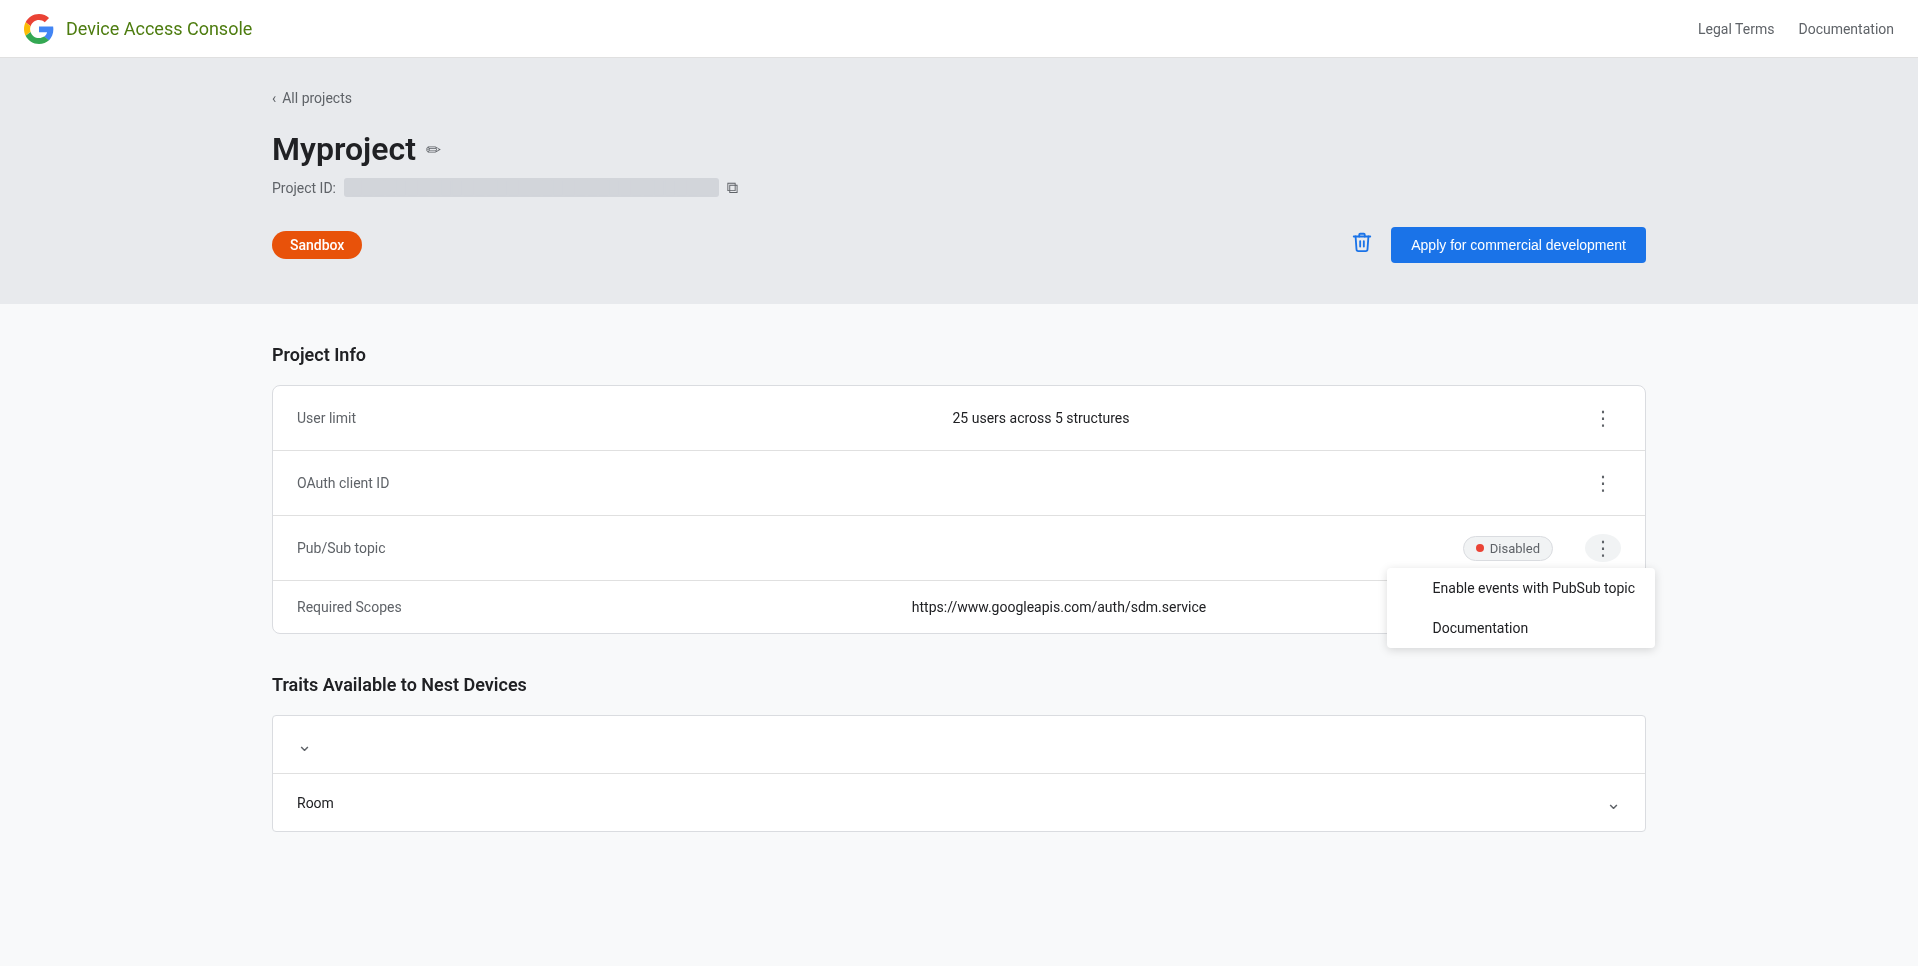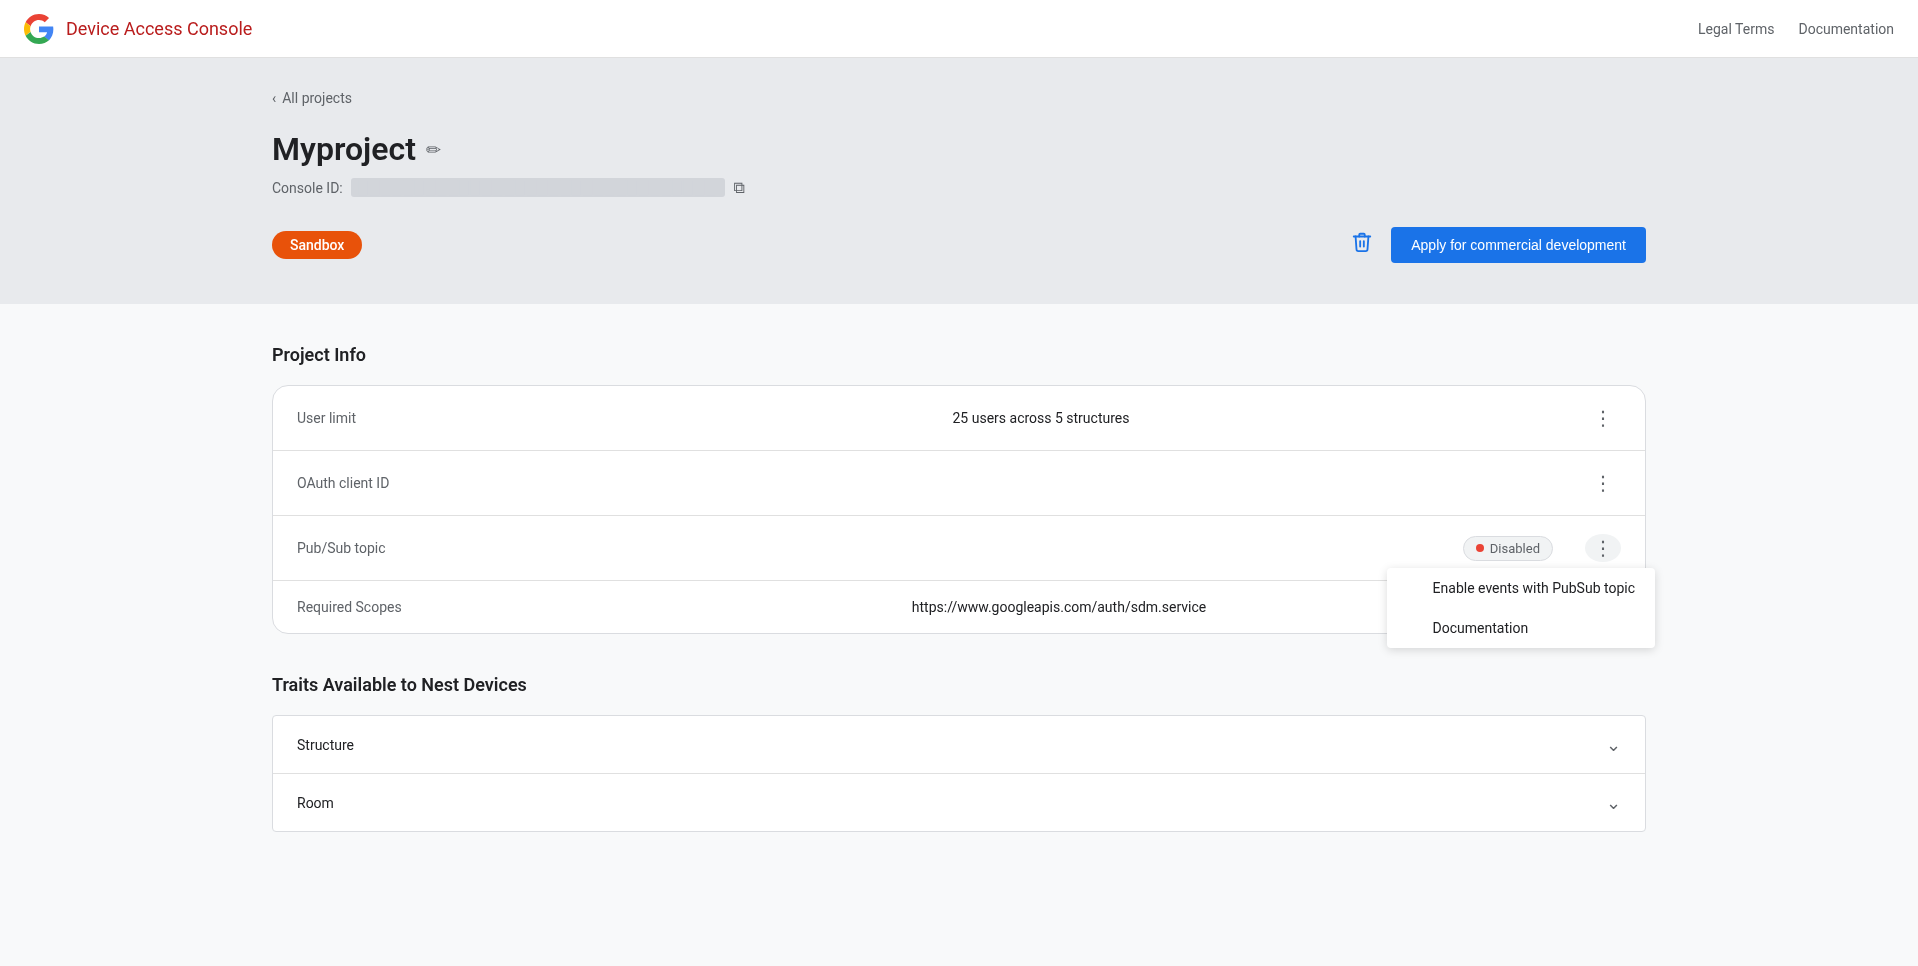--- a/index.html
+++ b/index.html
@@ -20,21 +20,21 @@
       display: flex;
       align-items: center;
       gap: 12px;
     }
     .google-logo {
       width: 30px;
       height: 30px;
     }
     .header-title {
       font-size: 18px;
-      color: #b91c1c;
+      color: #4d7c0f;
       font-weight: 400;
     }
     .header-right {
       margin-left: auto;
       display: flex;
       gap: 24px;
       align-items: center;
     }
     .header-link {
       font-size: 14px;
@@ -145,21 +145,21 @@
       font-size: 18px;
       font-weight: 600;
       color: #202124;
       margin-bottom: 20px;
     }
 
     
     .info-table {
       background: #fff;
       border: 1px solid #dadce0;
-      border-radius: 16px;
+      border-radius: 8px;
       margin-bottom: 40px;
     }
     .info-row {
       display: flex;
       align-items: center;
       padding: 18px 24px;
       border-bottom: 1px solid #e0e0e0;
       position: relative;
     }
     .info-row:last-child { border-bottom: none; }
@@ -280,21 +280,21 @@
 <div class="hero">
   <div class="back-link">
     <span>‹</span>
     <span>All projects</span>
   </div>
   <div class="project-title-row">
     <span class="project-title">Myproject</span>
     <span class="edit-icon" title="Edit project name">✏</span>
   </div>
   <div class="project-id-row">
-    <span>Console ID:</span>
+    <span>Project ID:</span>
     <span class="project-id-value">████████████████████████████████</span>
     <span class="copy-icon" title="Copy project ID">⧉</span>
   </div>
   <div class="hero-actions">
     <span class="sandbox-badge">Sandbox</span>
     <div class="hero-right-actions">
       <button class="delete-icon-btn" title="Delete project">
         <svg xmlns="http://www.w3.org/2000/svg" width="22" height="22" viewBox="0 0 24 24" fill="none" stroke="#1a73e8" stroke-width="2" stroke-linecap="round" stroke-linejoin="round">
           <polyline points="3 6 5 6 21 6"></polyline>
           <path d="M19 6l-1 14a2 2 0 0 1-2 2H8a2 2 0 0 1-2-2L5 6"></path>
@@ -345,21 +345,20 @@
       <span class="info-label">Required Scopes</span>
       <span class="info-value">https://www.googleapis.com/auth/sdm.service</span>
     </div>
 
   </div>
 
   <div class="section-title">Traits Available to Nest Devices</div>
 
   <div class="traits-table">
     <div class="trait-row">
-      <span class="trait-label">Structure</span>
       <span class="chevron-icon">⌄</span>
     </div>
     <div class="trait-row">
       <span class="trait-label">Room</span>
       <span class="chevron-icon">⌄</span>
     </div>
   </div>
 
 </main>
 

